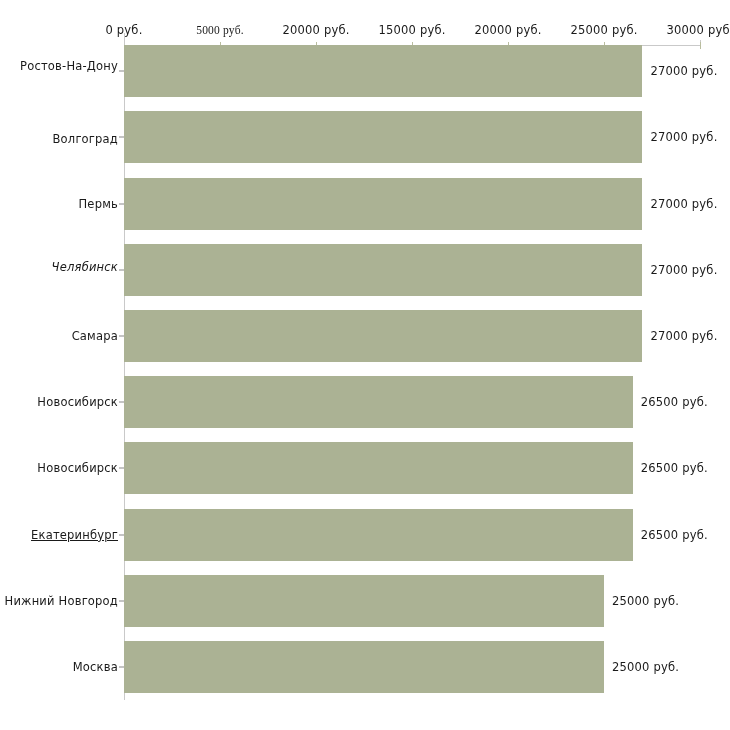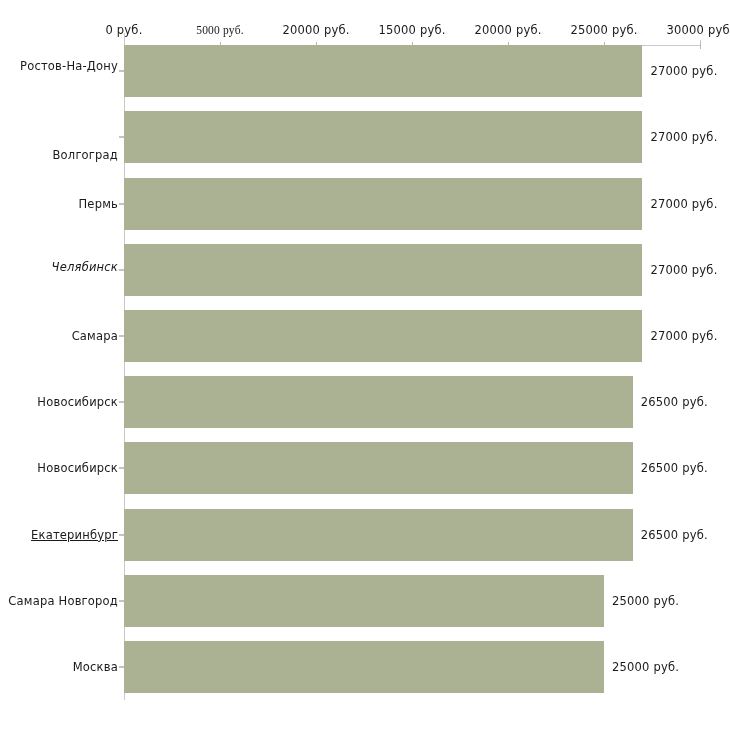--- a/index.html
+++ b/index.html
@@ -189,31 +189,31 @@
         <div class="bar-value" style="left: 488px;">25000 руб.</div>
       </div>
       <div class="bar-row" style="top: 602.9px; height: 52px;">
         <div class="bar" style="width: 480px; background: rgb(171, 178, 148);"></div>
         <div class="bar-value" style="left: 488px;">25000 руб.</div>
       </div>
     </div>
 
 <div class="cat-label" style="top: 54px; margin-top: 12px;">Ростов-На-Дону</div>
     <div class="cat-tick" style="top: 71.1px;"></div>
-    <div class="cat-label" style="top: 155px;">Волгоград</div>
+    <div class="cat-label" style="top: 139px;">Волгоград</div>
     <div class="cat-tick" style="top: 137.3px;"></div>
     <div class="cat-label" style="top: 203.5px;">Пермь</div>
     <div class="cat-tick" style="top: 203.5px;"></div>
     <div class="cat-label" style="top: 267px; font-style: italic;">Челябинск</div>
     <div class="cat-tick" style="top: 269.7px;"></div>
     <div class="cat-label" style="top: 335.9px;">Самара</div>
     <div class="cat-tick" style="top: 335.9px;"></div>
     <div class="cat-label" style="top: 402.1px;">Новосибирск</div>
     <div class="cat-tick" style="top: 402.1px;"></div>
     <div class="cat-label" style="top: 468.3px;">Новосибирск</div>
     <div class="cat-tick" style="top: 468.3px;"></div>
     <div class="cat-label" style="top: 534.5px; text-decoration: underline;">Екатеринбург</div>
     <div class="cat-tick" style="top: 534.5px;"></div>
-    <div class="cat-label" style="top: 600.7px;">Самара Новгород</div>
+    <div class="cat-label" style="top: 600.7px;">Нижний Новгород</div>
     <div class="cat-tick" style="top: 600.7px;"></div>
     <div class="cat-label" style="top: 666.9px;">Москва</div>
     <div class="cat-tick" style="top: 666.9px;"></div>
   </div>
 
 </body></html>

